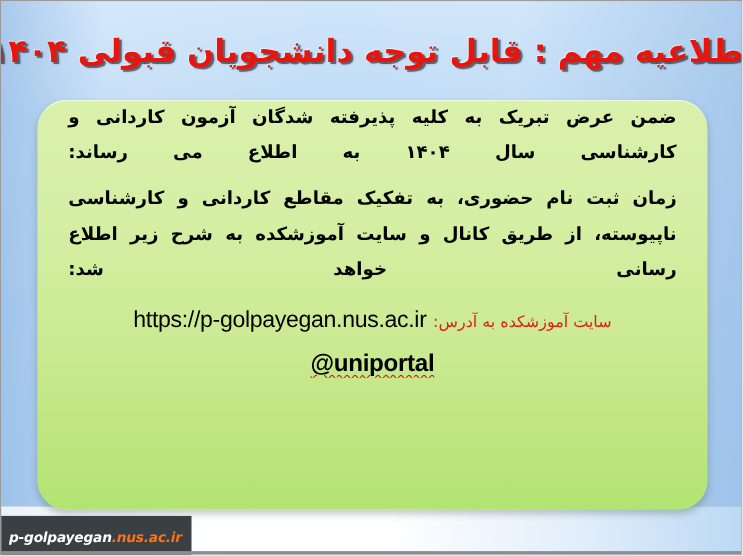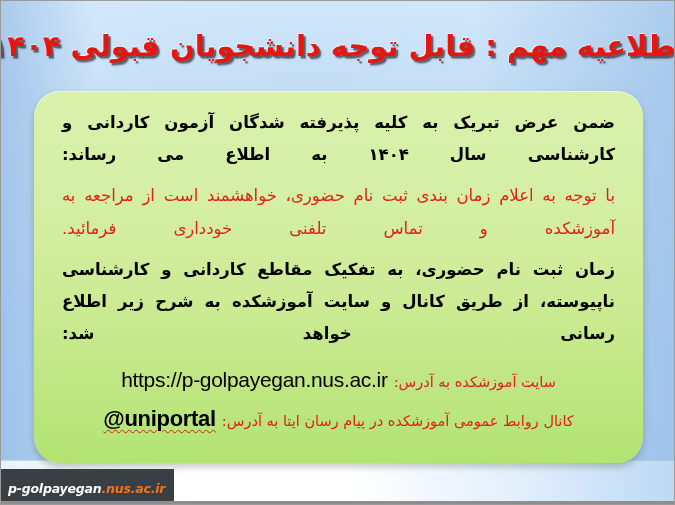--- a/index.html
+++ b/index.html
@@ -72,21 +72,21 @@
     box-sizing: border-box;
     background: linear-gradient(to bottom,
       #d9f1ab 0%,
       #d6efa6 25%,
       #cdeb95 55%,
       #bfe682 80%,
       #b2e472 100%);
     box-shadow:
       0 4px 7px rgba(60,80,60,0.30),
       0 1px 0 rgba(255,255,255,0.55) inset;
-    padding: 16px 22px 10px 22px;
+    padding: 0 22px 10px 22px;
     direction: rtl;
     z-index: 4;
   }
 
   
   .para {
     direction: rtl;
     unicode-bidi: isolate;
     text-align: justify;
     text-align-last: justify;
@@ -196,33 +196,31 @@
 <div class="poster">
 
   <div class="title-bar">
     <div class="title-text">اطلاعیه مهم : قابل توجه دانشجویان قبولی ۱۴۰۴</div>
   </div>
 
   <div class="panel">
 
     <p class="para black">ضمن عرض تبریک به کلیه پذیرفته شدگان آزمون کاردانی و کارشناسی سال ۱۴۰۴ به اطلاع می رساند:</p>
 
-    <p class="para red">با توجه به اعلام زمان بندی ثبت نام حضوری، خواهشمند است از مراجعه به آموزشکده و تماس تلفنی خودداری فرمائید.</p>
 
     <p class="para black">زمان ثبت نام حضوری، به تفکیک مقاطع کاردانی و کارشناسی ناپیوسته، از طریق کانال و سایت آموزشکده به شرح زیر اطلاع رسانی خواهد شد:</p>
 
     <div class="contact-block">
 
       <div class="contact-line">
         <span class="contact-label">سایت آموزشکده به آدرس:</span>
         <span class="contact-value">https://p-golpayegan.nus.ac.ir</span>
       </div>
 
       <div class="contact-line">
-        <span class="contact-label">کانال روابط عمومی آموزشکده در پیام رسان ایتا به آدرس:</span>
         <span class="contact-value bold-handle">@uniportal</span>
       </div>
 
     </div>
   </div>
 
   <div class="footer">
     <div class="url-badge">
       <span class="host">p-golpayegan</span>
         <span class="tld">.nus.ac.ir</span>

